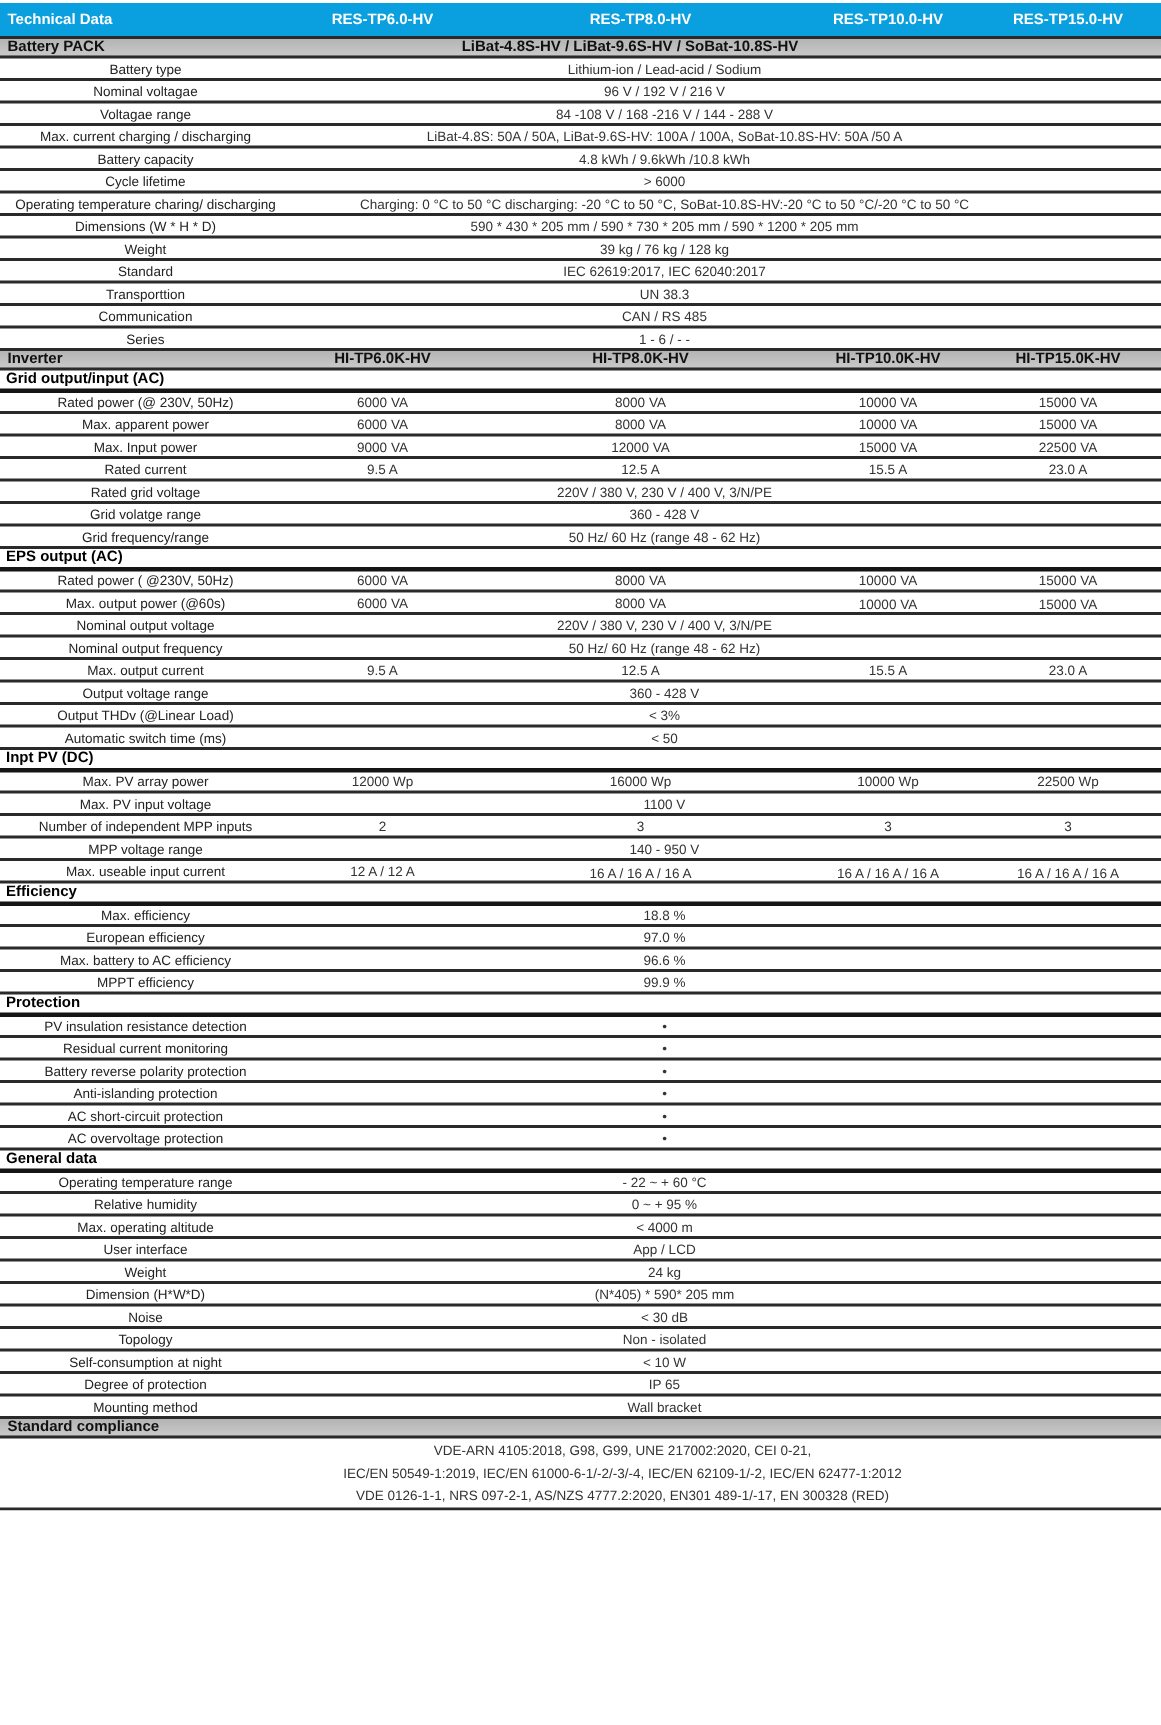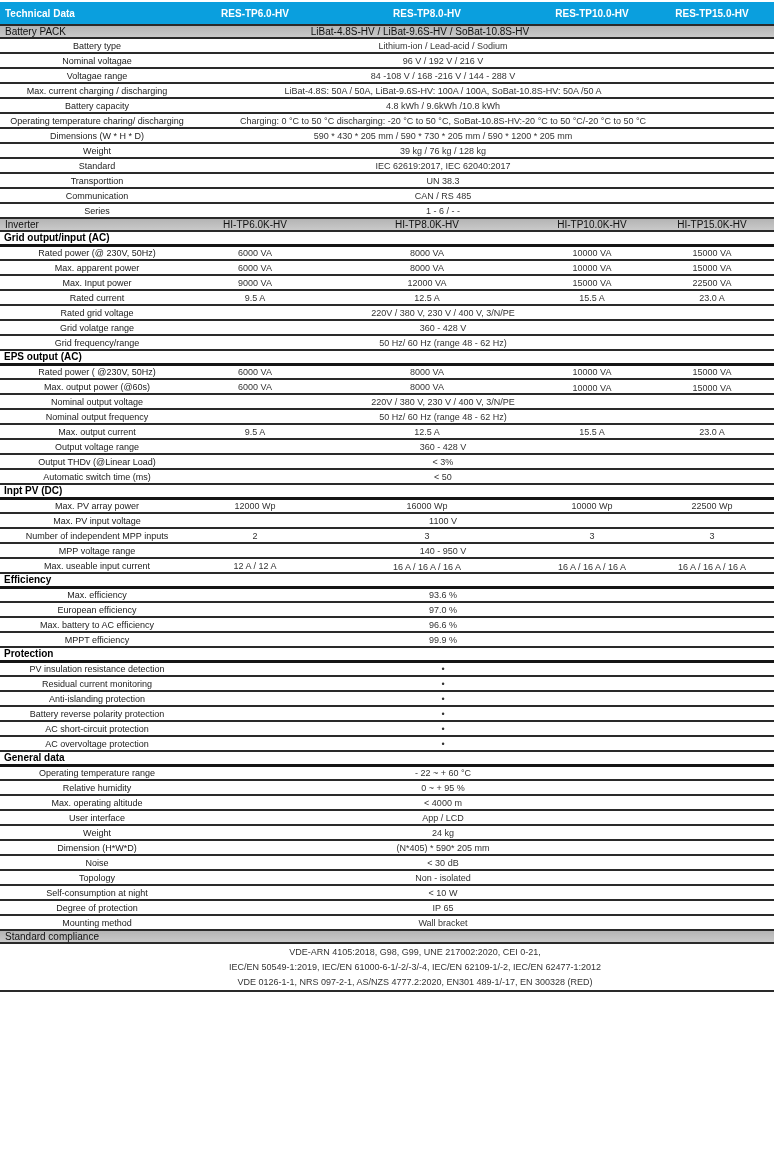--- a/index.html
+++ b/index.html
@@ -35,21 +35,21 @@
     height:23px;
     border-bottom:2px solid var(--border);
     margin-left:35px;
   }
   .head-label{text-align:left;padding-left:5px;font-size:10.5px;}
   .head-col{text-align:center;}
 
   
   .row-gray td,.row-graycols td,.row-grayfull td{
     background:linear-gradient(var(--gray-top),var(--gray-bot));
-    font-weight:normal;
+    font-weight:bold;
     color:#111111;
     font-size:10px;
     height:13px;
     border-bottom:2px solid var(--border);
   }
   .gray-label{padding-left:5px;text-align:left;}
   .gray-span{text-align:center;padding-right:124px;}
   .gray-col{text-align:center;font-size:9.5px;}
 
   
@@ -127,20 +127,24 @@
         </tr>
         <tr class="row-span">
           <td class="row-label">Max. current charging / discharging</td>
           <td class="span-val" colspan="4">LiBat-4.8S: 50A / 50A, LiBat-9.6S-HV: 100A / 100A, SoBat-10.8S-HV: 50A /50 A</td>
         </tr>
         <tr class="row-span">
           <td class="row-label">Battery capacity</td>
           <td class="span-val" colspan="4">4.8 kWh / 9.6kWh /10.8 kWh</td>
         </tr>
         <tr class="row-span">
+          <td class="row-label">Cycle lifetime</td>
+          <td class="span-val" colspan="4">&gt; 6000</td>
+        </tr>
+        <tr class="row-span">
           <td class="row-label">Operating temperature charing/ discharging</td>
           <td class="span-val small" colspan="4">Charging: 0 °C to 50 °C discharging: -20 °C to 50 °C, SoBat-10.8S-HV:-20 °C to 50 °C/-20 °C to 50 °C</td>
         </tr>
         <tr class="row-span">
           <td class="row-label">Dimensions (W * H  * D)</td>
           <td class="span-val" colspan="4">590 * 430 * 205 mm / 590 * 730 * 205 mm / 590 *  1200 * 205 mm</td>
         </tr>
         <tr class="row-span">
           <td class="row-label">Weight</td>
           <td class="span-val" colspan="4">39 kg / 76 kg / 128 kg</td>
@@ -285,21 +289,21 @@
           <td class="col-val">12 A / 12 A</td>
           <td class="col-val offset">16 A / 16 A / 16 A</td>
           <td class="col-val offset">16 A / 16 A / 16 A</td>
           <td class="col-val offset">16 A / 16 A / 16 A</td>
         </tr>
         <tr class="row-section">
           <td class="section-label" colspan="5">Efficiency</td>
         </tr>
         <tr class="row-span">
           <td class="row-label">Max. efficiency</td>
-          <td class="span-val" colspan="4">93.6 %</td>
+          <td class="span-val" colspan="4">18.8 %</td>
         </tr>
         <tr class="row-span">
           <td class="row-label">European efficiency</td>
           <td class="span-val" colspan="4">97.0 %</td>
         </tr>
         <tr class="row-span">
           <td class="row-label">Max. battery to AC efficiency</td>
           <td class="span-val" colspan="4">96.6 %</td>
         </tr>
         <tr class="row-span">
@@ -311,25 +315,25 @@
         </tr>
         <tr class="row-span">
           <td class="row-label">PV insulation resistance detection</td>
           <td class="span-val" colspan="4">•</td>
         </tr>
         <tr class="row-span">
           <td class="row-label">Residual current monitoring</td>
           <td class="span-val" colspan="4">•</td>
         </tr>
         <tr class="row-span">
+          <td class="row-label">Battery reverse polarity protection</td>
+          <td class="span-val" colspan="4">•</td>
+        </tr>
+        <tr class="row-span">
           <td class="row-label">Anti-islanding protection</td>
-          <td class="span-val" colspan="4">•</td>
-        </tr>
-        <tr class="row-span">
-          <td class="row-label">Battery reverse polarity protection</td>
           <td class="span-val" colspan="4">•</td>
         </tr>
         <tr class="row-span">
           <td class="row-label">AC short-circuit protection</td>
           <td class="span-val" colspan="4">•</td>
         </tr>
         <tr class="row-span">
           <td class="row-label">AC overvoltage protection</td>
           <td class="span-val" colspan="4">•</td>
         </tr>

